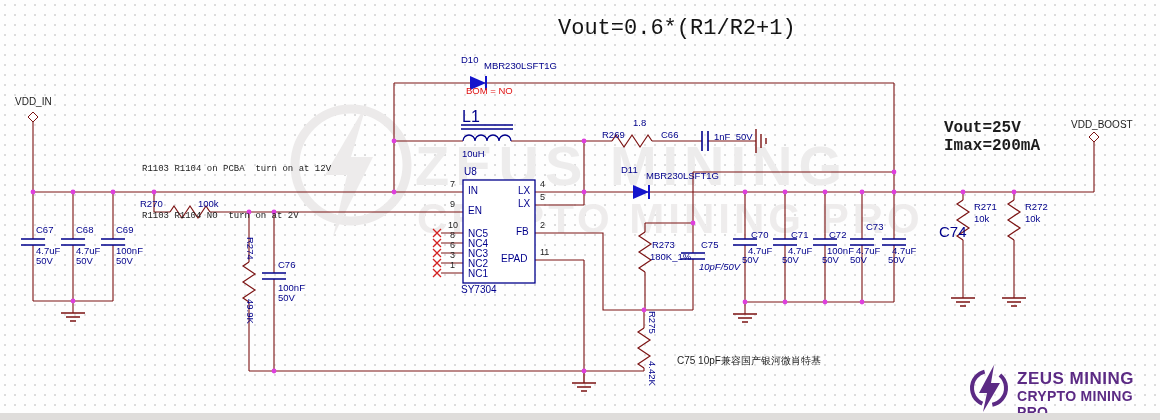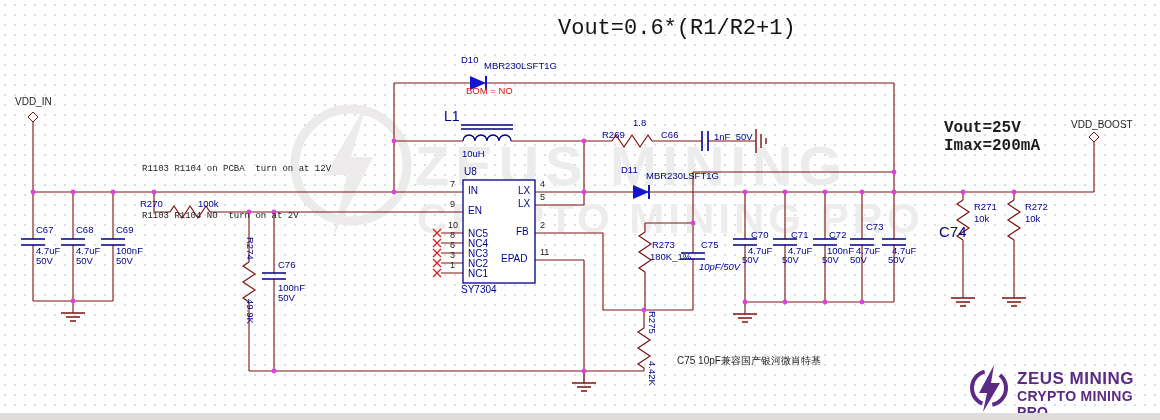--- a/index.html
+++ b/index.html
@@ -190,21 +190,21 @@
       <span class="lbl sans" style="left: 450px; top: 200px; font-size: 9px; color: rgb(28, 28, 28);">9</span>
       <span class="lbl sans" style="left: 448px; top: 221px; font-size: 9px; color: rgb(28, 28, 28);">10</span>
       <span class="lbl sans" style="left: 450px; top: 231px; font-size: 9px; color: rgb(28, 28, 28);">8</span>
       <span class="lbl sans" style="left: 450px; top: 241px; font-size: 9px; color: rgb(28, 28, 28);">6</span>
       <span class="lbl sans" style="left: 450px; top: 251px; font-size: 9px; color: rgb(28, 28, 28);">3</span>
       <span class="lbl sans" style="left: 450px; top: 261px; font-size: 9px; color: rgb(28, 28, 28);">1</span>
       <span class="lbl sans" style="left: 540px; top: 180px; font-size: 9px; color: rgb(28, 28, 28);">4</span>
       <span class="lbl sans" style="left: 540px; top: 193px; font-size: 9px; color: rgb(28, 28, 28);">5</span>
       <span class="lbl sans" style="left: 540px; top: 221px; font-size: 9px; color: rgb(28, 28, 28);">2</span>
       <span class="lbl sans" style="left: 540px; top: 248px; font-size: 9px; color: rgb(28, 28, 28);">11</span>
-      <span class="lbl sans" style="left: 444px; top: 109px; font-size: 14px; color: rgb(0, 0, 139);">L1</span>
+      <span class="lbl sans" style="left: 462px; top: 109px; font-size: 16px; color: rgb(0, 0, 139);">L1</span>
       <span class="lbl sans" style="left: 462px; top: 149px; font-size: 9.5px; color: rgb(0, 0, 139);">10uH</span>
       <span class="lbl sans" style="left: 461px; top: 55px; font-size: 9.5px; color: rgb(0, 0, 139);">D10</span>
       <span class="lbl sans" style="left: 484px; top: 61px; font-size: 9.5px; color: rgb(0, 0, 139);">MBR230LSFT1G</span>
       <span class="lbl sans" style="left: 466px; top: 86px; font-size: 9.5px; color: rgb(224, 16, 16);">BOM = NO</span>
       <span class="lbl sans" style="left: 602px; top: 130px; font-size: 9.5px; color: rgb(0, 0, 139);">R269</span>
       <span class="lbl sans" style="left: 633px; top: 118px; font-size: 9.5px; color: rgb(0, 0, 139);">1.8</span>
       <span class="lbl sans" style="left: 661px; top: 130px; font-size: 9.5px; color: rgb(0, 0, 139);">C66</span>
       <span class="lbl sans" style="left: 714px; top: 132px; font-size: 9.5px; color: rgb(0, 0, 139);">1nF  50V</span>
       <span class="lbl sans" style="left: 621px; top: 165px; font-size: 9.5px; color: rgb(0, 0, 139);">D11</span>
       <span class="lbl sans" style="left: 646px; top: 171px; font-size: 9.5px; color: rgb(0, 0, 139);">MBR230LSFT1G</span>

